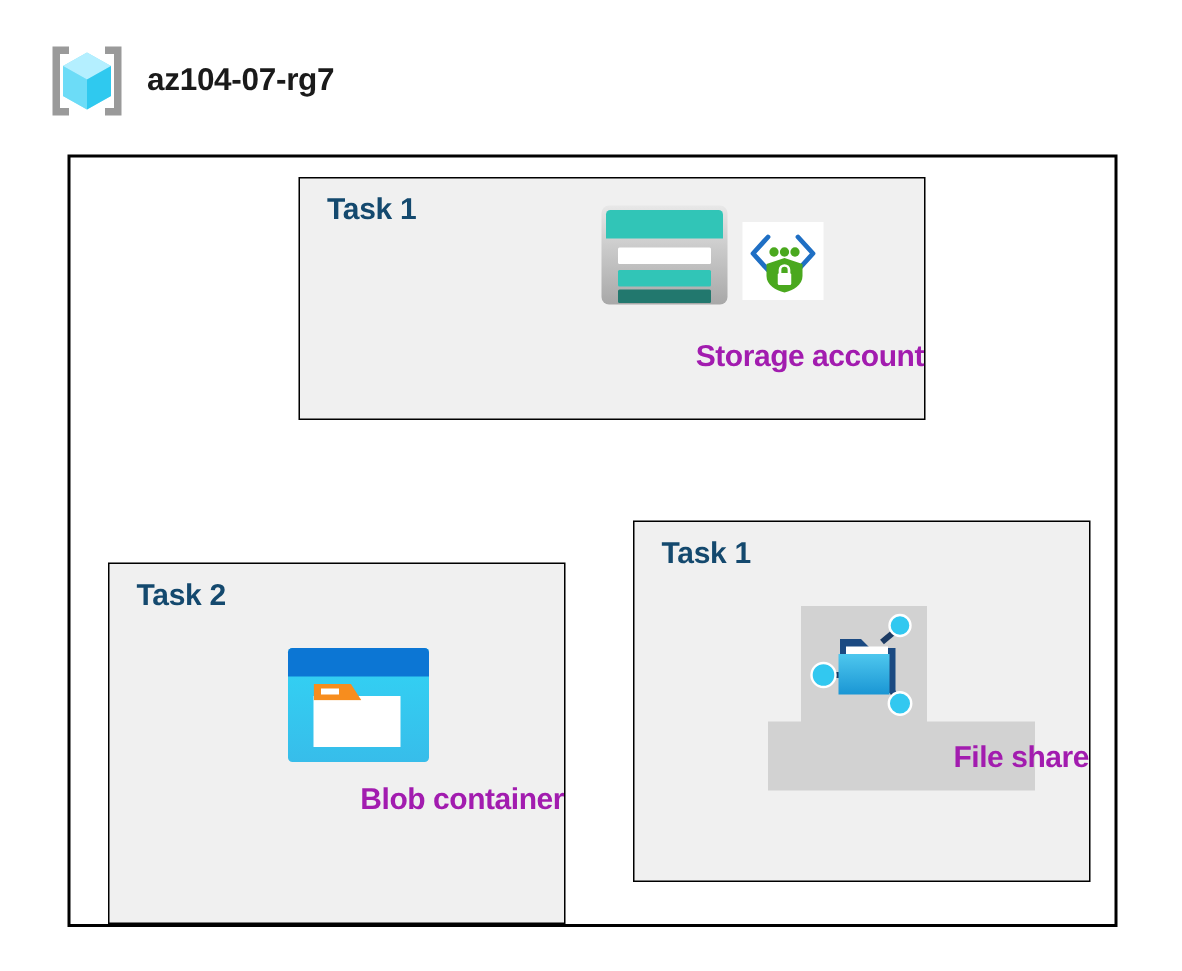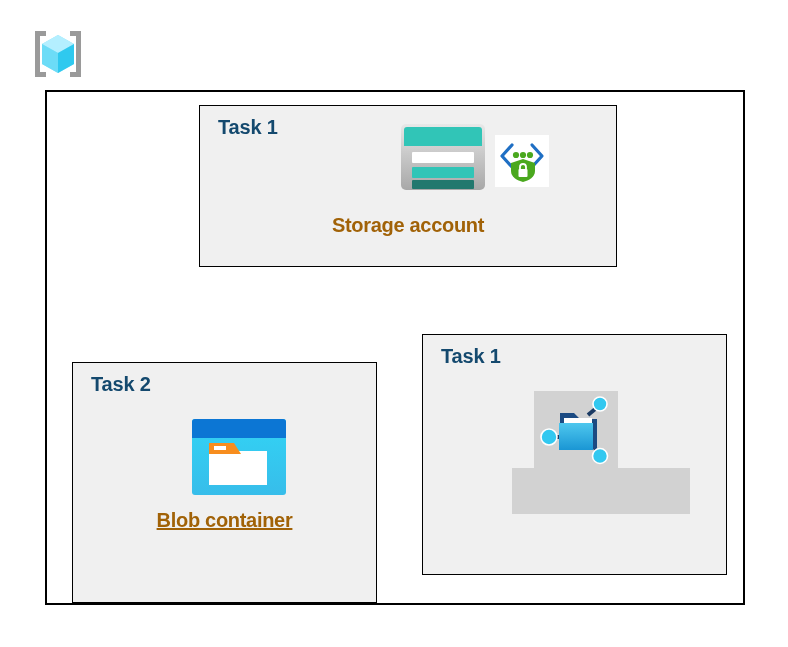--- a/index.html
+++ b/index.html
@@ -37,21 +37,21 @@
     color: #1a1a1a;
     letter-spacing: -0.2px;
     margin-left: 12px;
     white-space: nowrap;
   }
 
   
   #rg-container {
     position: absolute;
     left: 45px;
-    top: 90px;
+    top: 103px;
     width: 700px;
     height: 515px;
     background: #ffffff;
     border: 2px solid #000000;
     box-sizing: border-box;
   }
 
   
   .task-box {
     position: absolute;
@@ -71,24 +71,24 @@
     font-weight: bold;
     color: #14496e;
     letter-spacing: -0.2px;
     white-space: nowrap;
   }
 
   .node-caption {
     position: absolute;
     width: 100%;
     left: 0;
-    text-align: center;
+    text-align: right;
     font-size: 20px;
     font-weight: bold;
-    color: #a16207;
+    color: #a21caf;
     letter-spacing: -0.3px;
     white-space: nowrap;
   }
 
   
   #connectors {
     position: absolute;
     left: 0;
     top: 0;
     width: 788px;
@@ -222,20 +222,21 @@
 
       <path d="M40 3 L51 3 L51 49 L40 49 L40 44 L46 44 L46 8 L40 8 Z" fill="#9a9a9a"></path>
 
       <path d="M28 7 L44 16 L44 36 L28 45 L12 36 L12 16 Z" fill="#8fe4f8"></path>
       <path d="M28 7 L44 16 L28 25 L12 16 Z" fill="#b4efff"></path>
       <path d="M28 25 L44 16 L44 36 L28 45 Z" fill="#2fc9ef"></path>
       <path d="M28 25 L28 45 L12 36 L12 16 Z" fill="#6cdcf7"></path>
     </svg>
   </div>
 
+  <div id="rg-title">az104-07-rg7</div>
 </div>
 
 <svg id="connectors" aria-hidden="true">
 
   <line x1="404" y1="222" x2="404" y2="309" stroke="#000000" stroke-width="2.2"></line>
 
   <line x1="234" y1="309" x2="573" y2="309" stroke="#000000" stroke-width="2.2"></line>
 
   <line x1="235" y1="309" x2="235" y2="391" stroke="#000000" stroke-width="2.2"></line>
 
@@ -280,21 +281,21 @@
     <div class="task-label">Task 2</div>
 
     <div id="blob-icon">
       <div class="blob-frame"></div>
       <div class="blob-titlebar"></div>
       <div class="blob-doc"></div>
       <div class="blob-tab"></div>
       <div class="blob-tab-slot"></div>
     </div>
 
-    <div class="node-caption" style="top: 146px; text-decoration: underline;">Blob container</div>
+    <div class="node-caption" style="top: 146px;">Blob container</div>
   </div>
 
   <div id="task3-box" class="task-box">
     <div class="task-label">Task 1</div>
 
     <div id="fileshare-plate"></div>
     <div id="fileshare-caption-plate"></div>
 
     <div id="fileshare-icon">
       <svg width="74" height="74" viewBox="0 0 74 74" aria-hidden="true">
@@ -314,15 +315,16 @@
             <stop offset="100%" stop-color="#1a96d4"></stop>
           </linearGradient>
         </defs>
 
         <circle cx="60" cy="11" r="7" fill="#32c8f0" stroke="#ffffff" stroke-width="1.6"></circle>
         <circle cx="9" cy="44" r="8" fill="#32c8f0" stroke="#ffffff" stroke-width="1.6"></circle>
         <circle cx="60" cy="63" r="7.5" fill="#32c8f0" stroke="#ffffff" stroke-width="1.6"></circle>
       </svg>
     </div>
 
+    <div class="node-caption" style="top: 146px;">File share</div>
   </div>
 
 </div>
 
 </body></html>

